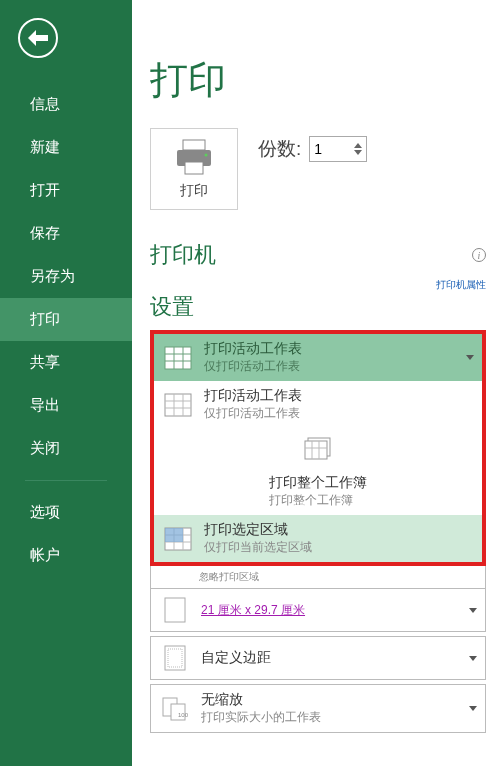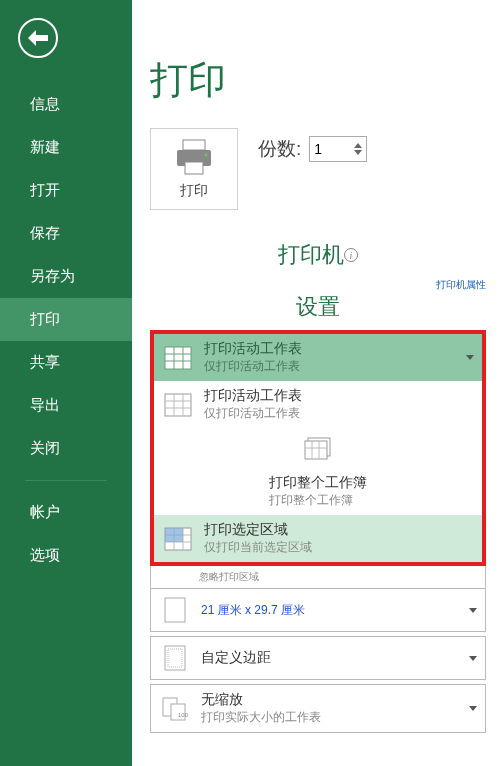--- a/index.html
+++ b/index.html
@@ -18,21 +18,21 @@
 .print-btn svg { width: 42px; height: 38px; }
 .print-btn-label { font-size: 14px; color: #444; }
 .copies { display: flex; align-items: center; gap: 8px; margin-top: 8px; }
 .copies-label { font-size: 19px; color: #444; }
 .copies-input { width: 58px; height: 26px; border: 1px solid #aaa; padding: 0 4px; display: flex; align-items: center; justify-content: space-between; }
 .copies-val { font-size: 14px; }
 .spinner { display: flex; flex-direction: column; }
 .spinner div { width: 0; height: 0; border-left: 4px solid transparent; border-right: 4px solid transparent; cursor: pointer; }
 .spin-up { border-bottom: 5px solid #666; margin-bottom: 2px; }
 .spin-down { border-top: 5px solid #666; }
-.section-title { font-size: 22px; color: #217346; margin-bottom: 8px; display: flex; justify-content: center; align-items: center; }
+.section-title { font-size: 22px; color: #217346; margin-bottom: 8px; display: flex; justify-content: space-between; align-items: center; }
 .info-icon { width: 14px; height: 14px; border: 1px solid #888; border-radius: 50%; font-size: 10px; color: #888; display: flex; align-items: center; justify-content: center; font-family: Georgia; font-style: italic; }
 .dropdown { border: 1px solid #bbb; padding: 6px 8px; display: flex; align-items: center; gap: 10px; margin-bottom: 4px; background: #fff; cursor: pointer; position: relative; }
 .dropdown .dd-icon { width: 32px; height: 30px; flex-shrink: 0; display: flex; align-items: center; justify-content: center; }
 .dropdown .dd-text { flex: 1; }
 .dd-title { font-size: 14px; color: #333; }
 .dd-sub { font-size: 12px; color: #888; }
 .dd-arrow { width: 0; height: 0; border-left: 4px solid transparent; border-right: 4px solid transparent; border-top: 5px solid #555; }
 .link-row { text-align: right; font-size: 10px; }
 .link-row a { color: #1a5fb4; text-decoration: none; cursor: pointer; }
 .redbox { border: 4px solid #e02020; padding: 0; margin-top: 6px; }
@@ -60,22 +60,22 @@
     <div class="nav-item">信息</div>
     <div class="nav-item">新建</div>
     <div class="nav-item">打开</div>
     <div class="nav-item">保存</div>
     <div class="nav-item">另存为</div>
     <div class="nav-item active">打印</div>
     <div class="nav-item">共享</div>
     <div class="nav-item">导出</div>
     <div class="nav-item">关闭</div>
     <div class="nav-sep"></div>
+    <div class="nav-item">选项</div>
     <div class="nav-item">帐户</div>
-    <div class="nav-item">选项</div>
   </div>
 
   <div class="content">
     <div class="title">打印</div>
 
     <div class="print-row">
       <div class="print-btn">
         <svg viewBox="0 0 42 38">
           <rect x="10" y="2" width="22" height="10" fill="#fff" stroke="#888"></rect>
           <rect x="4" y="12" width="34" height="16" rx="2" fill="#888"></rect>
@@ -171,21 +171,21 @@
 
     <div style="padding:4px 8px 4px 48px;font-size:10px;color:#888;border:1px solid #bbb;border-top:none;">忽略打印区域</div>
 
     <div class="dropdown" style="margin-top:0;border-top:none;">
       <div class="dd-icon">
         <svg width="24" height="28" viewBox="0 0 24 28">
             <rect x="2" y="2" width="20" height="24" fill="#fff" stroke="#aaa"></rect>
           </svg>
       </div>
       <div class="dd-text">
-        <div class="dd-sub" style="color:#1d4ed8;">21 厘米 x 29.7 厘米</div>
+        <div class="dd-sub" style="color:#a21caf;text-decoration:underline;">21 厘米 x 29.7 厘米</div>
       </div>
       <div class="dd-arrow"></div>
     </div>
 
     <div class="dropdown">
       <div class="dd-icon">
         <svg width="24" height="28" viewBox="0 0 24 28">
             <rect x="2" y="2" width="20" height="24" fill="#fff" stroke="#aaa"></rect>
             <rect x="5" y="5" width="14" height="18" fill="none" stroke="#bbb" stroke-dasharray="1 1"></rect>
           </svg>

